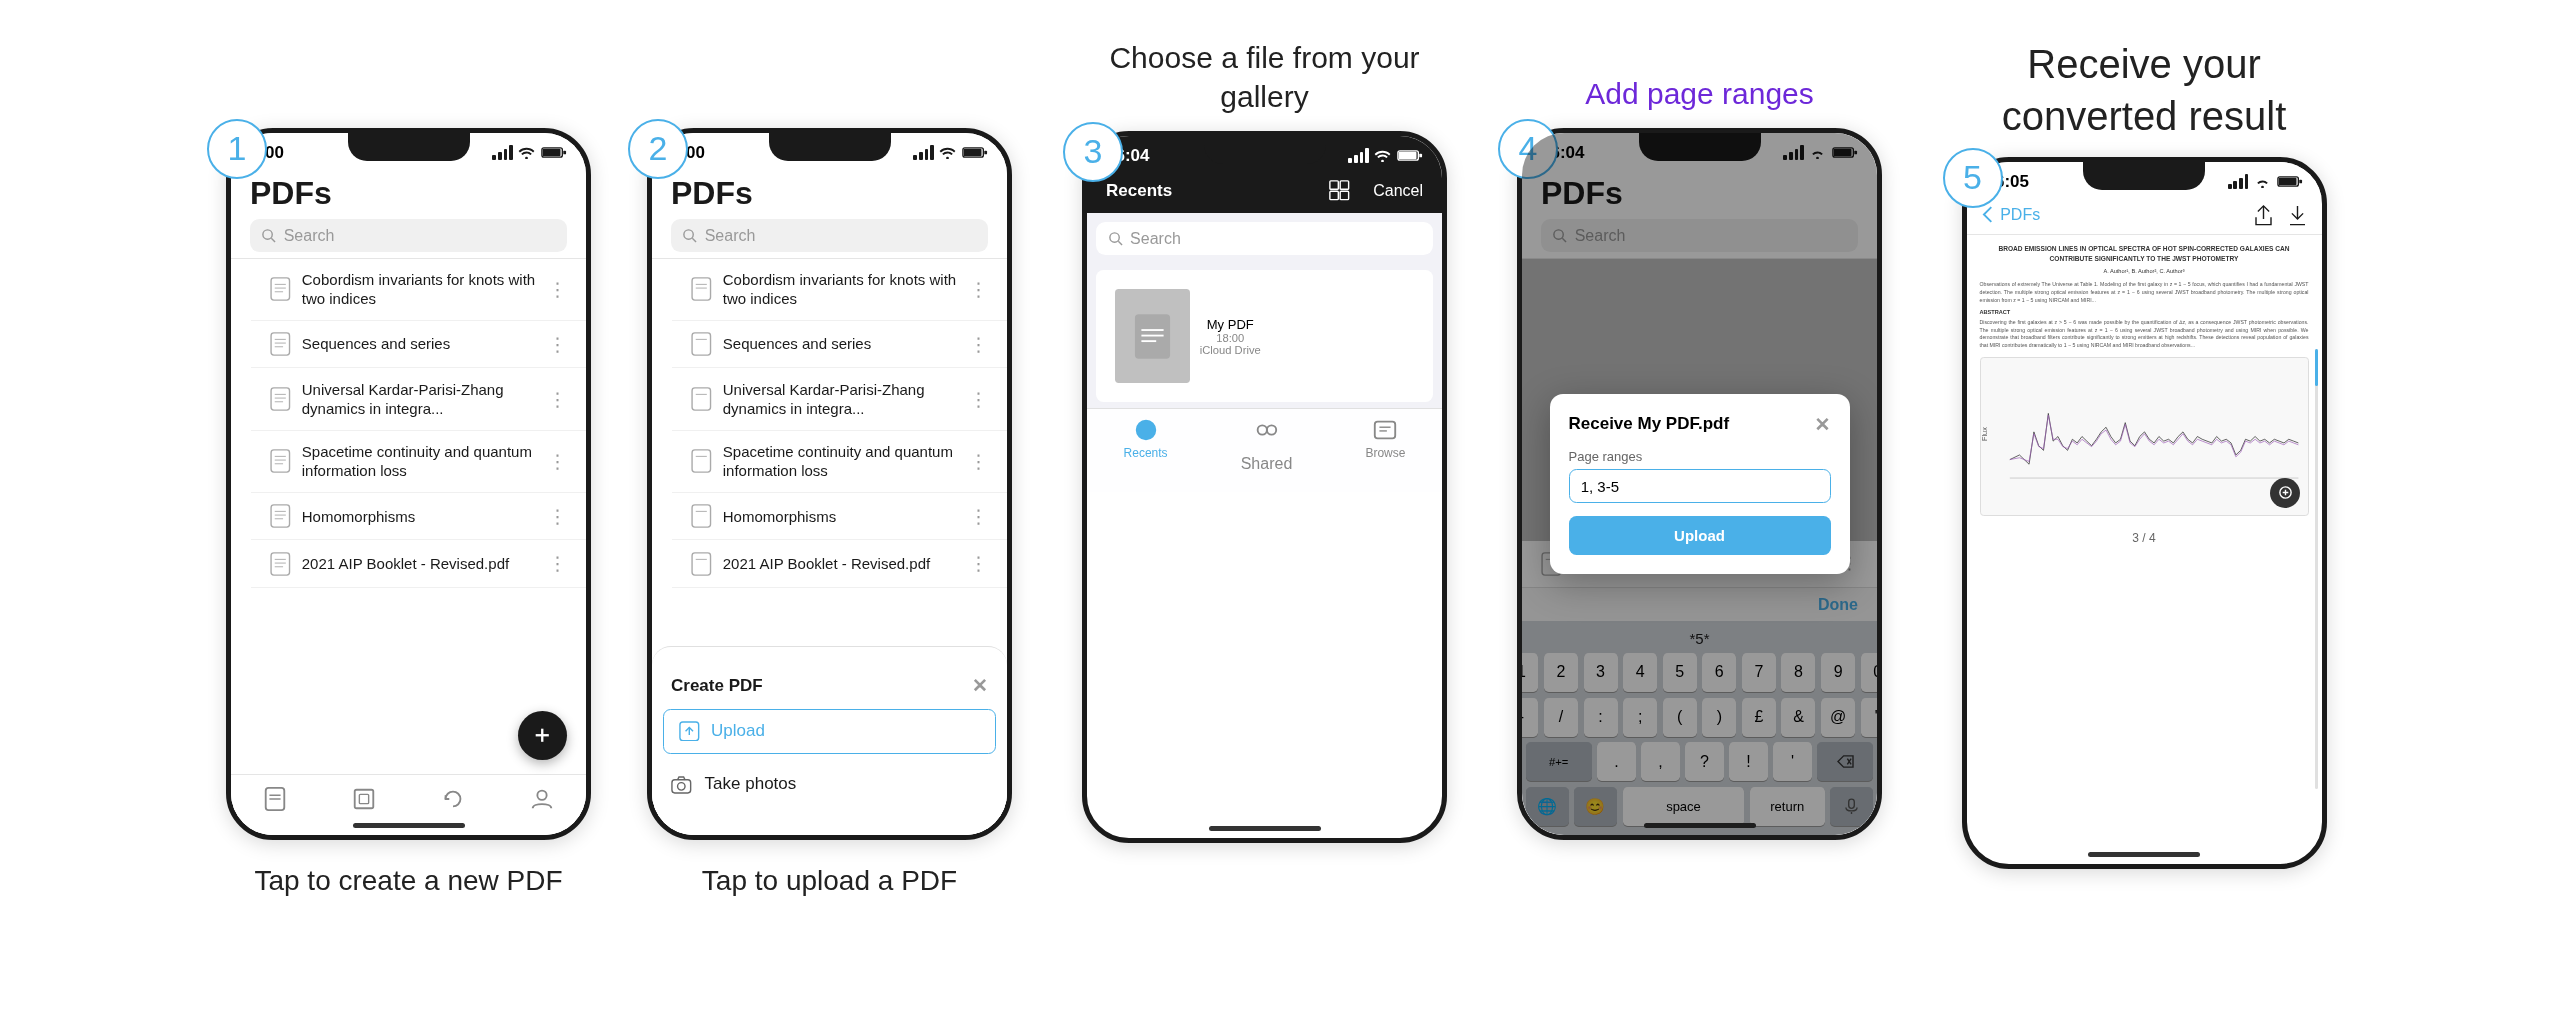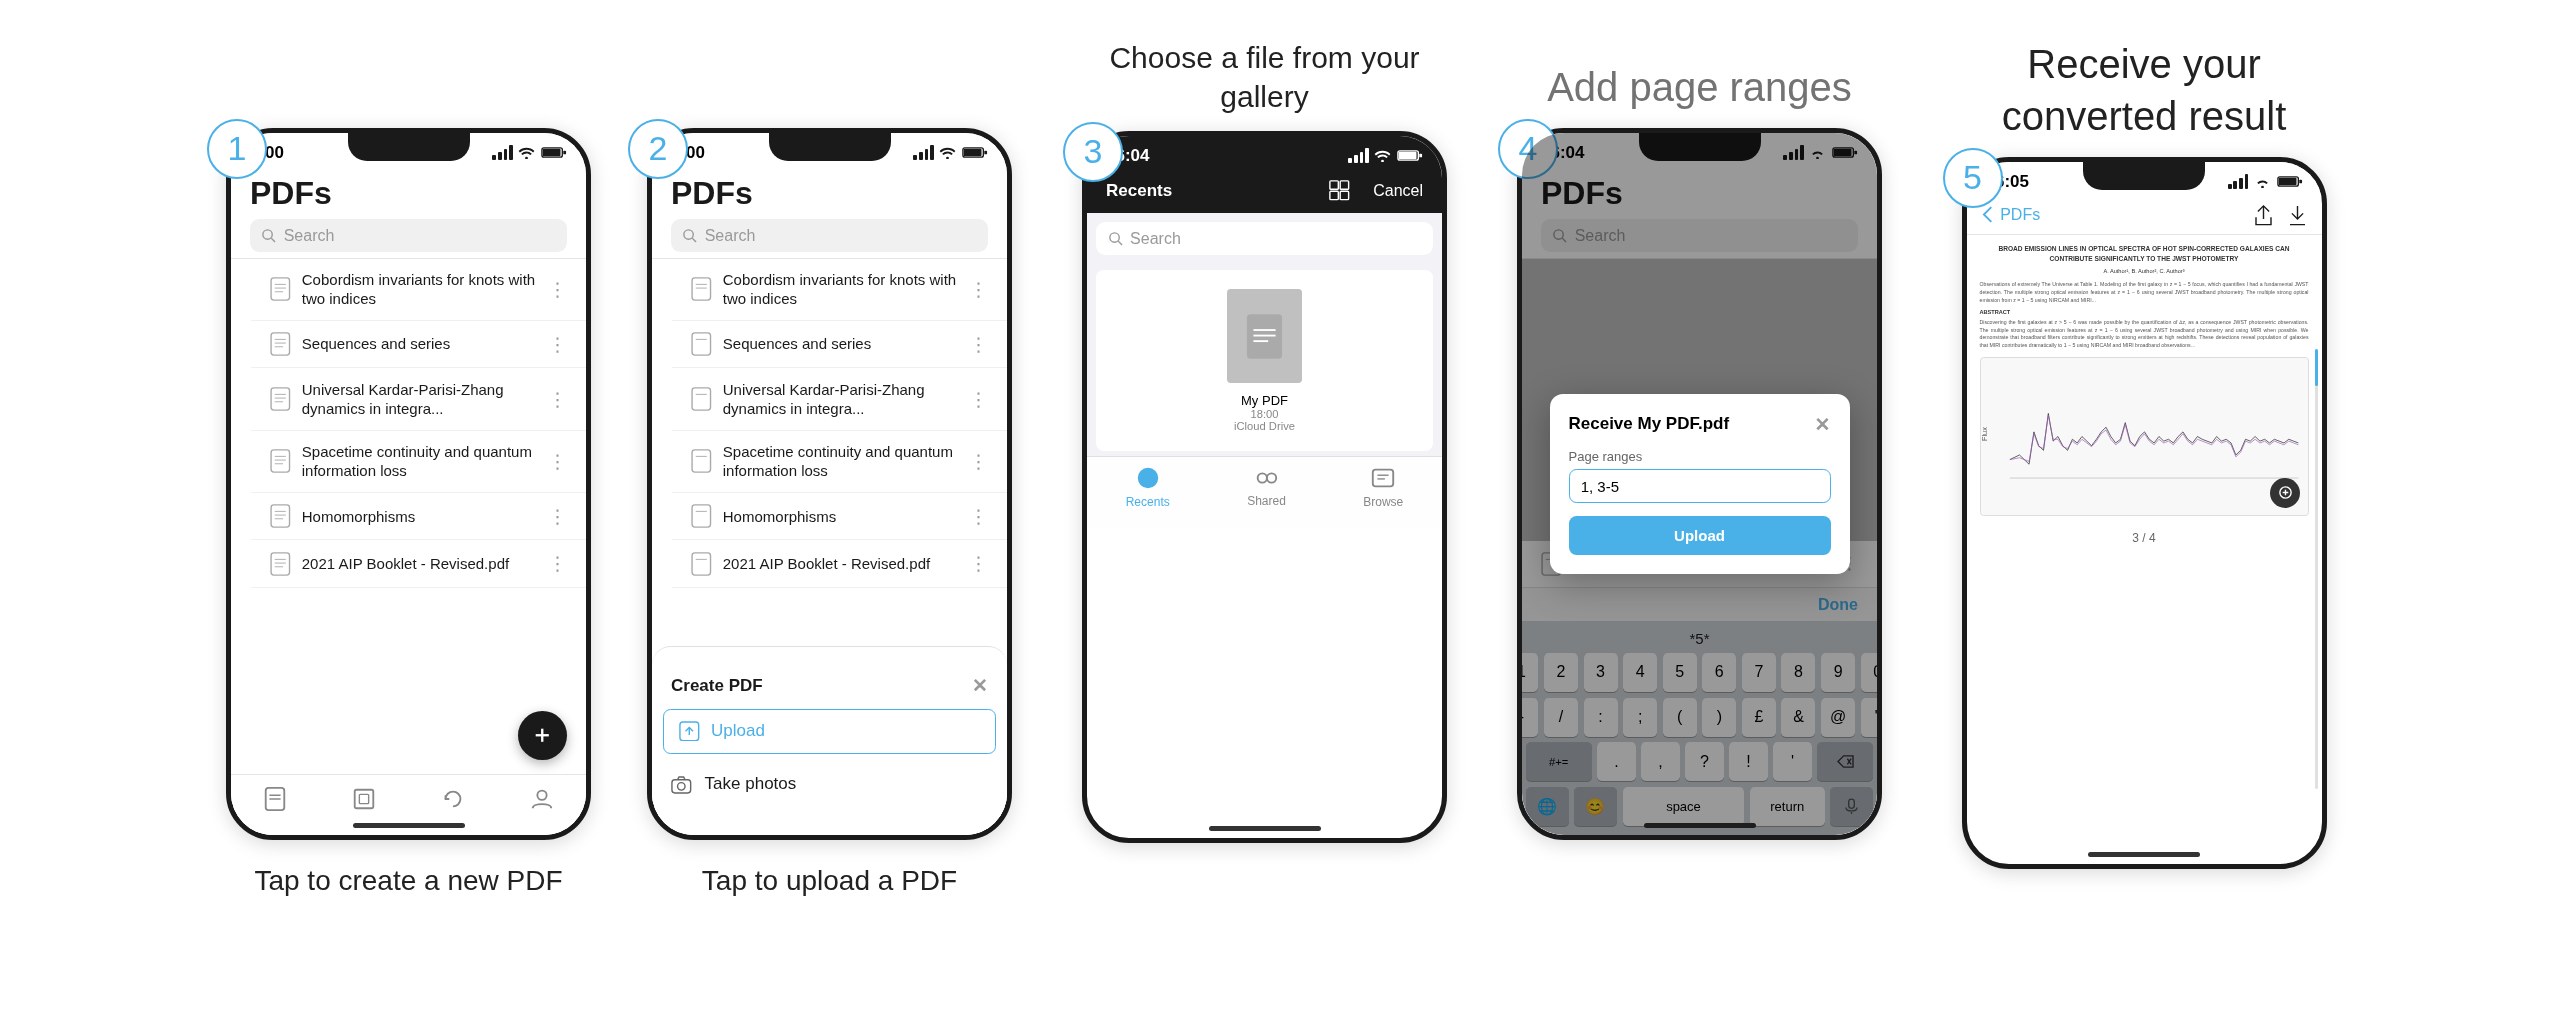--- a/index.html
+++ b/index.html
@@ -746,21 +746,21 @@
 
         <div style="background:#f2f2f7;flex:1;display:flex;flex-direction:column;overflow:hidden;">
           <div class="picker-search">
             <svg width="15" height="15" viewBox="0 0 16 16">
                 <circle cx="7" cy="7" r="5" fill="none" stroke="#999" stroke-width="1.5"></circle>
                 <line x1="11" y1="11" x2="15" y2="15" stroke="#999" stroke-width="1.5"></line>
               </svg>
             <span>Search</span>
           </div>
 
-          <div style="background:white;margin:5.6px 9.4px;padding:19px;display:flex;flex-direction:column;align-items:center;gap:9.4px;border-radius:7.5px;flex:1;">
+          <div style="background:white;margin:5.6px 9.4px;padding:19px;display:flex;align-items:center;gap:9.4px;border-radius:7.5px;flex:1;">
             <div style="width:75px;height:94px;background:#c0c0c0;border-radius:3.7px;display:flex;align-items:center;justify-content:center;">
               <svg width="37" height="47" viewBox="0 0 40 50">
                   <rect x="1" y="1" width="38" height="48" rx="4" fill="#aaa"></rect>
                   <line x1="8" y1="18" x2="32" y2="18" stroke="white" stroke-width="2"></line>
                   <line x1="8" y1="24" x2="32" y2="24" stroke="white" stroke-width="2"></line>
                   <line x1="8" y1="30" x2="24" y2="30" stroke="white" stroke-width="2"></line>
                 </svg>
             </div>
             <div style="text-align:center;">
               <div style="font-size:13px;font-weight:500;">My PDF</div>
@@ -770,21 +770,21 @@
           </div>
 
           <div style="background:rgba(255,255,255,0.9);border-top:0.9px solid #e0e0e0;padding:7.5px 0 19px;display:flex;justify-content:space-around;">
             <div style="display:flex;flex-direction:column;align-items:center;gap:3.7px;font-size:12px;color:#4ab0e8;">
               <svg width="26" height="26" viewBox="0 0 28 28">
                   <circle cx="14" cy="14" r="10" fill="none" stroke="#4ab0e8" stroke-width="2"></circle>
                   <circle cx="14" cy="14" r="10" fill="#4ab0e8"></circle>
                 </svg>
               <span>Recents</span>
             </div>
-            <div style="display:flex;flex-direction:column;align-items:center;gap:3px;font-size:12px;color:#888;">
+            <div style="display:flex;flex-direction:column;align-items:center;gap:12px;font-size:16px;color:#888;">
               <svg width="26" height="26" viewBox="0 0 28 28">
                   <circle cx="10" cy="14" r="5" fill="none" stroke="#888" stroke-width="2"></circle>
                   <circle cx="20" cy="14" r="5" fill="none" stroke="#888" stroke-width="2"></circle>
                   <line x1="15" y1="14" x2="15" y2="14" stroke="#888" stroke-width="2"></line>
                 </svg>
               <span>Shared</span>
             </div>
             <div style="display:flex;flex-direction:column;align-items:center;gap:3.7px;font-size:12px;color:#888;">
               <svg width="26" height="26" viewBox="0 0 28 28">
                   <rect x="3" y="5" width="22" height="18" rx="3" fill="none" stroke="#888" stroke-width="2"></rect>
@@ -795,21 +795,21 @@
             </div>
           </div>
         </div>
         <div class="home-indicator"></div>
       </div>
     </div>
     <div class="step-label-bottom"></div>
   </div>
 
   <div class="step">
-    <div class="step-label-top" style="font-size:40px;color:#737373;text-align:right;max-width:412px;line-height:1.3;min-height:75px;display:flex;align-items:flex-end;justify-content:center;">Add page ranges</div>
+    <div class="step-label-top" style="font-size:30px;color:#6d28d9;text-align:right;max-width:412px;line-height:1.3;min-height:75px;display:flex;align-items:flex-end;justify-content:center;">Add page ranges</div>
     <div class="phone-wrapper">
       <div class="step-number">4</div>
       <div class="phone-frame">
         <div class="notch"></div>
         <div class="status-bar">
           <span class="status-time">16:04</span>
           <div class="status-icons">
             <div class="signal-bars">
               <div class="signal-bar" style="height:5.6px"></div>
               <div class="signal-bar" style="height:8.4px"></div>

